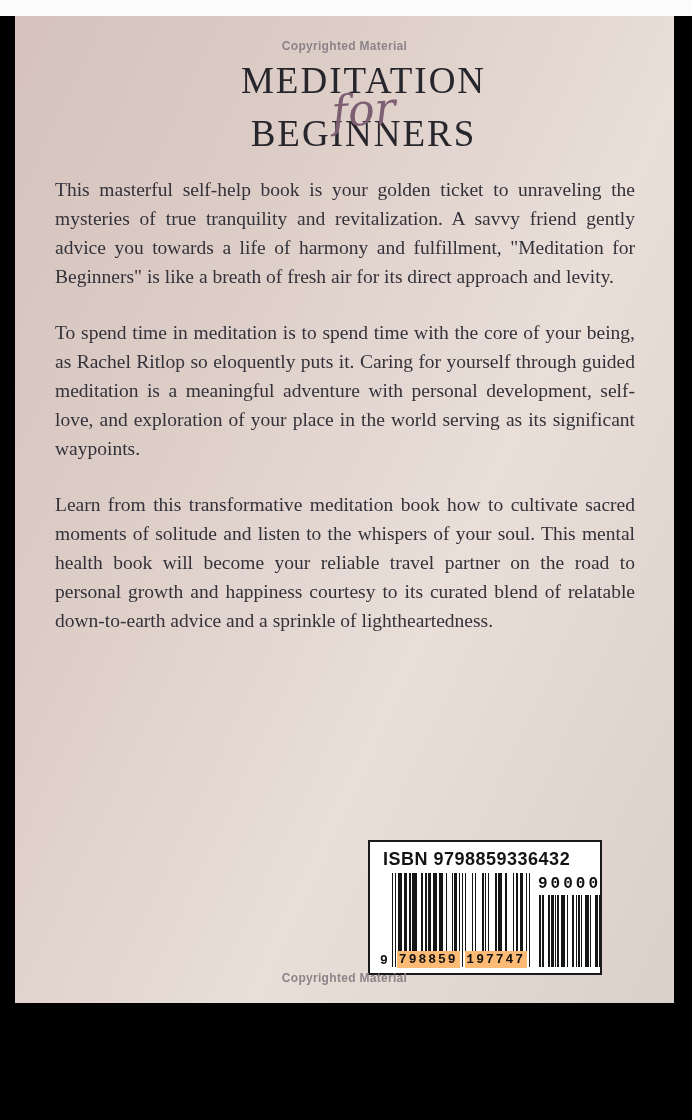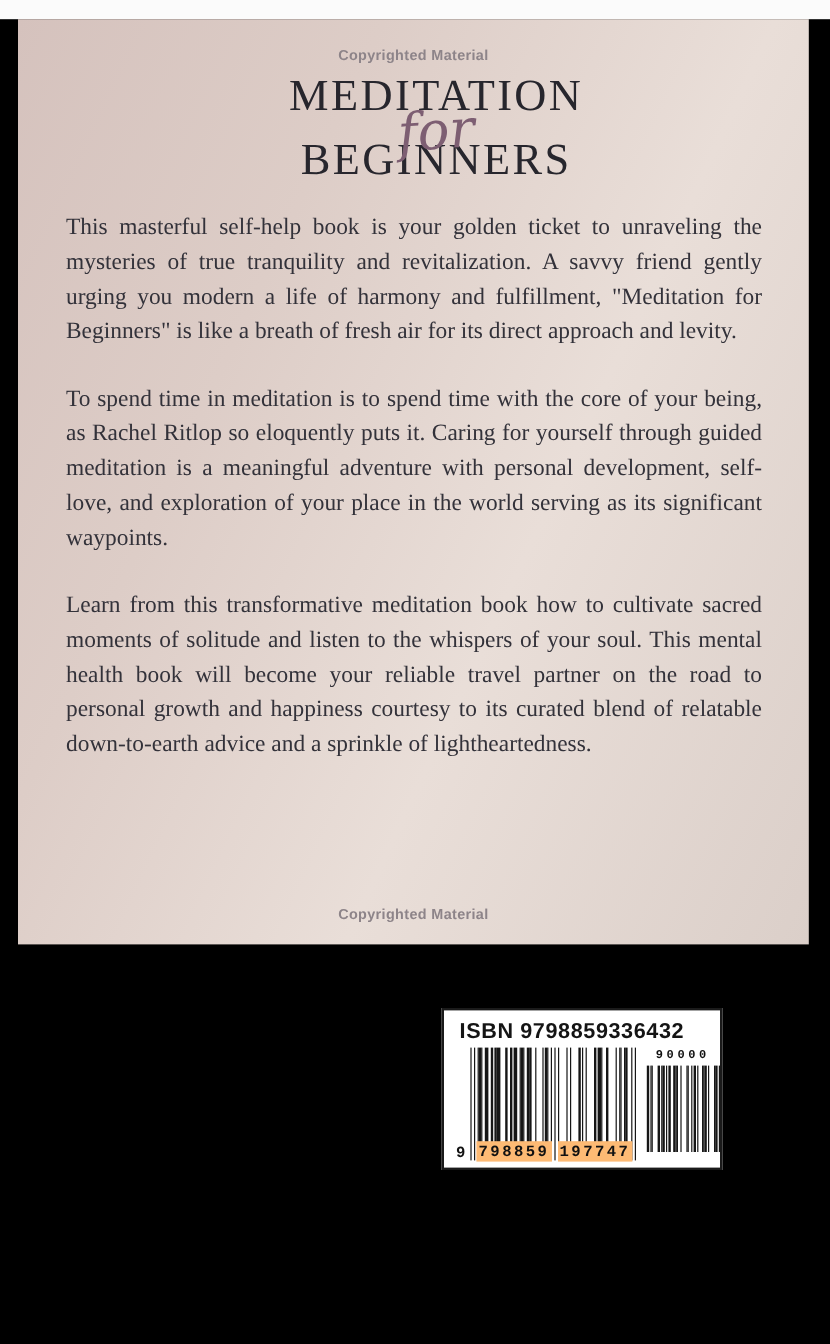--- a/index.html
+++ b/index.html
@@ -8,21 +8,21 @@
     background: #000;
     position: relative;
     font-family: "Liberation Serif", serif;
     overflow: hidden;
   }
   .top-strip {
     position: absolute; top: 0; left: 0; width: 692px; height: 16px;
     background: #fbfbfb;
   }
   .cover {
-    position: absolute; left: 15px; top: 16px; width: 659px; height: 771px;
+    position: absolute; left: 15px; top: 16px; width: 659px; height: 987px;
     background: linear-gradient(115deg, #d5c2bd 0%, #ddcdc7 30%, #e9ded8 62%, #dbcfc9 100%);
   }
   .copyright {
     text-align: center;
     font-family: "Liberation Sans", sans-serif;
     font-size: 12px; font-weight: bold;
     color: #8d8489; letter-spacing: 0.3px;
   }
   .copyright-top { margin-top: 23px; }
   .copyright-bottom { position: absolute; left: 0; right: 0; bottom: 18px; }
@@ -73,42 +73,42 @@
   .digit-nine { width: 12px; text-align: left; }
   .guard-gap { width: 5px; }
   .digit-group {
     flex: 1; background: #fdba74; text-align: center;
     letter-spacing: 2px; height: 17px; line-height: 18px;
   }
   .right-quiet { width: 3px; }
   .addon-col { width: 62px; margin-left: 9px; margin-top: 2px; }
   .addon-label {
     font-family: "Liberation Mono", monospace;
-    font-size: 10px; font-weight: bold; color: #111;
+    font-size: 16px; font-weight: bold; color: #111;
     text-align: center; letter-spacing: 3px; margin-bottom: 2px;
   }
   .addon-bars { width: 62px; height: 72px; display: flex; }
 </style>
 </head>
 <body>
 
 <div class="top-strip"></div>
 
 <div class="cover">
 
   <div class="copyright copyright-top">Copyrighted Material</div>
 
   <div class="title-block">
     <div class="title-main">MEDITATION</div>
     <div class="title-script">for</div>
     <div class="title-main">BEGINNERS</div>
   </div>
 
   <div class="body-text">
-    <p>This masterful self-help book is your golden ticket to unraveling the mysteries of true tranquility and revitalization. A savvy friend gently urging you modern a life of harmony and fulfillment, "Meditation for Beginners" is like a breath of fresh air for its direct approach and levity.</p>
+    <p>This masterful self-help book is your golden ticket to unraveling the mysteries of true tranquility and revitalization. A savvy friend gently advice you towards a life of harmony and fulfillment, "Meditation for Beginners" is like a breath of fresh air for its direct approach and levity.</p>
     <p>To spend time in meditation is to spend time with the core of your being, as Rachel Ritlop so eloquently puts it. Caring for yourself through guided meditation is a meaningful adventure with personal development, self-love, and exploration of your place in the world serving as its significant waypoints.</p>
     <p>Learn from this transformative meditation book how to cultivate sacred moments of solitude and listen to the whispers of your soul. This mental health book will become your reliable travel partner on the road to personal growth and happiness courtesy to its curated blend of relatable down-to-earth advice and a sprinkle of lightheartedness.</p>
   </div>
 
   <div class="barcode-box">
     <div class="isbn-line">ISBN 9798859336432</div>
     <div class="bars-row">
       <div class="main-barcode-wrap">
         <div class="main-bars">
             <div class="module bar"></div>

